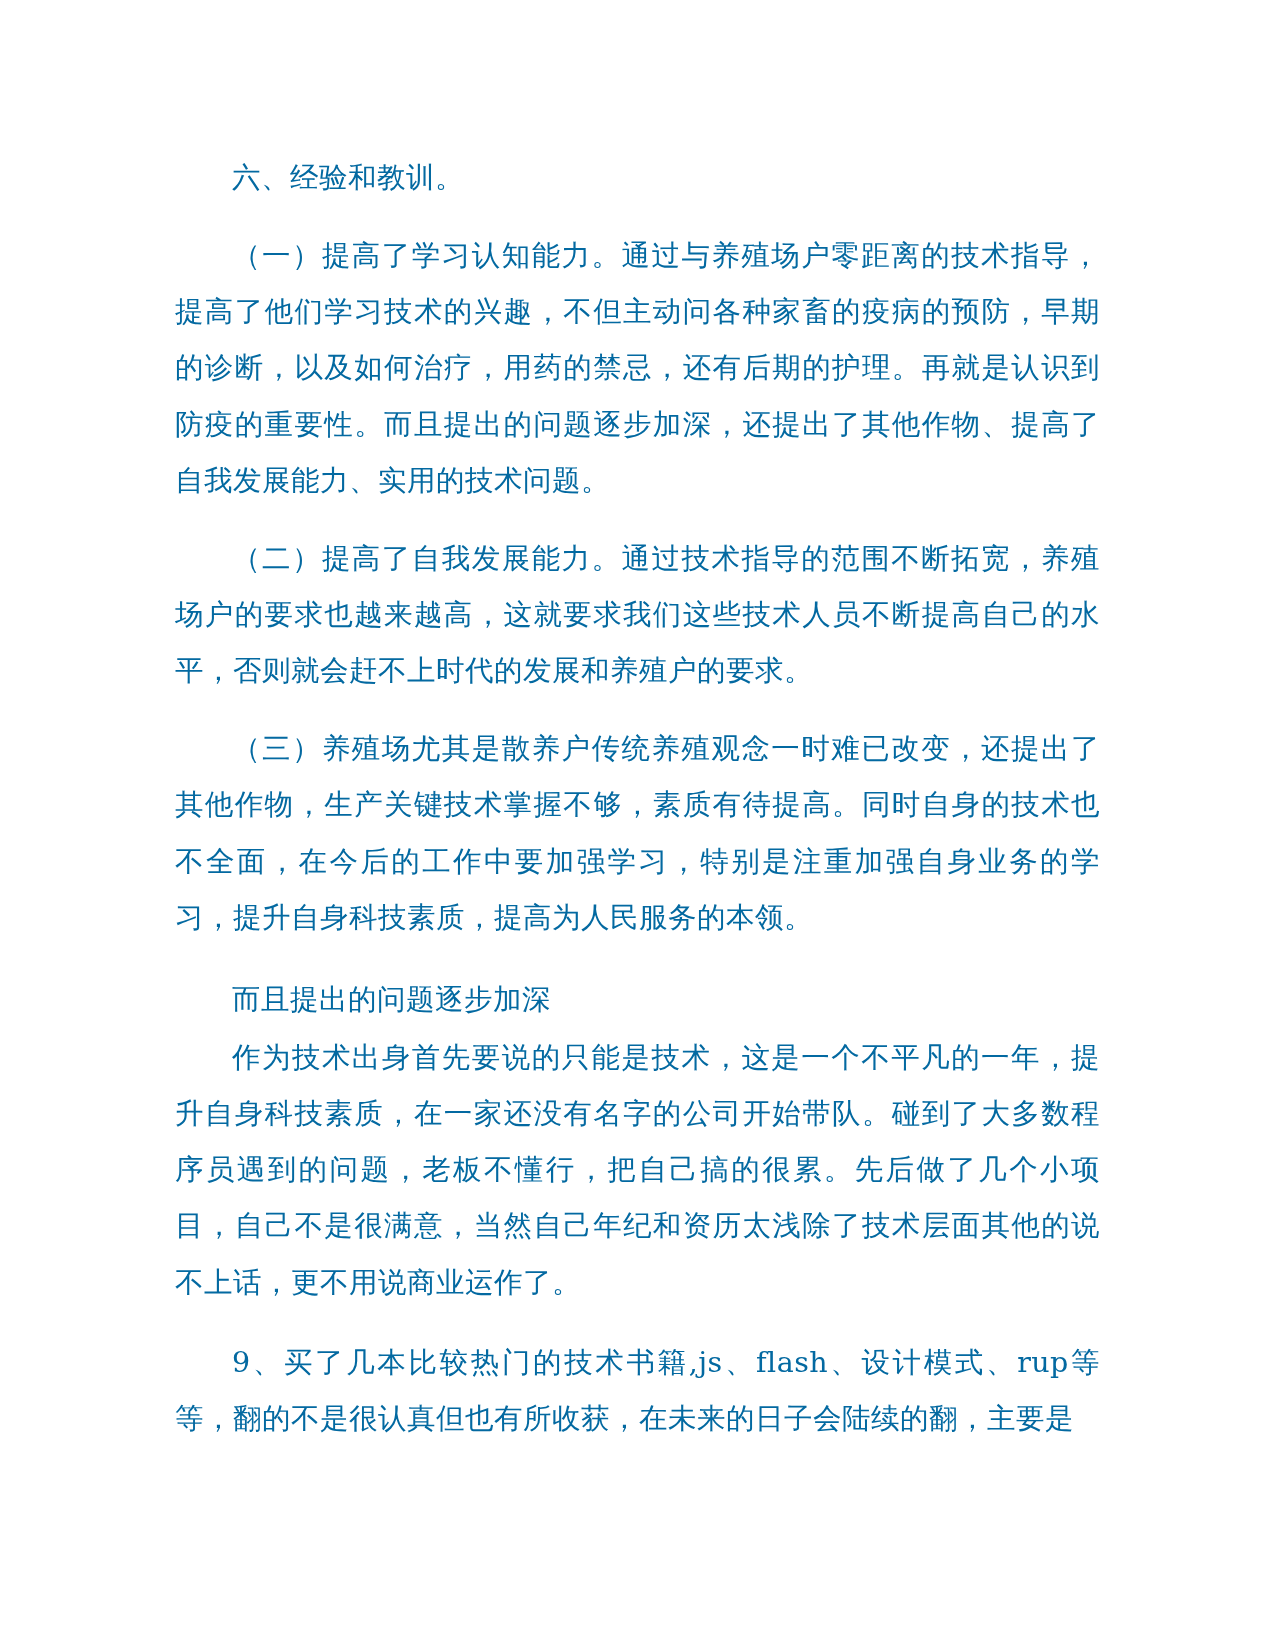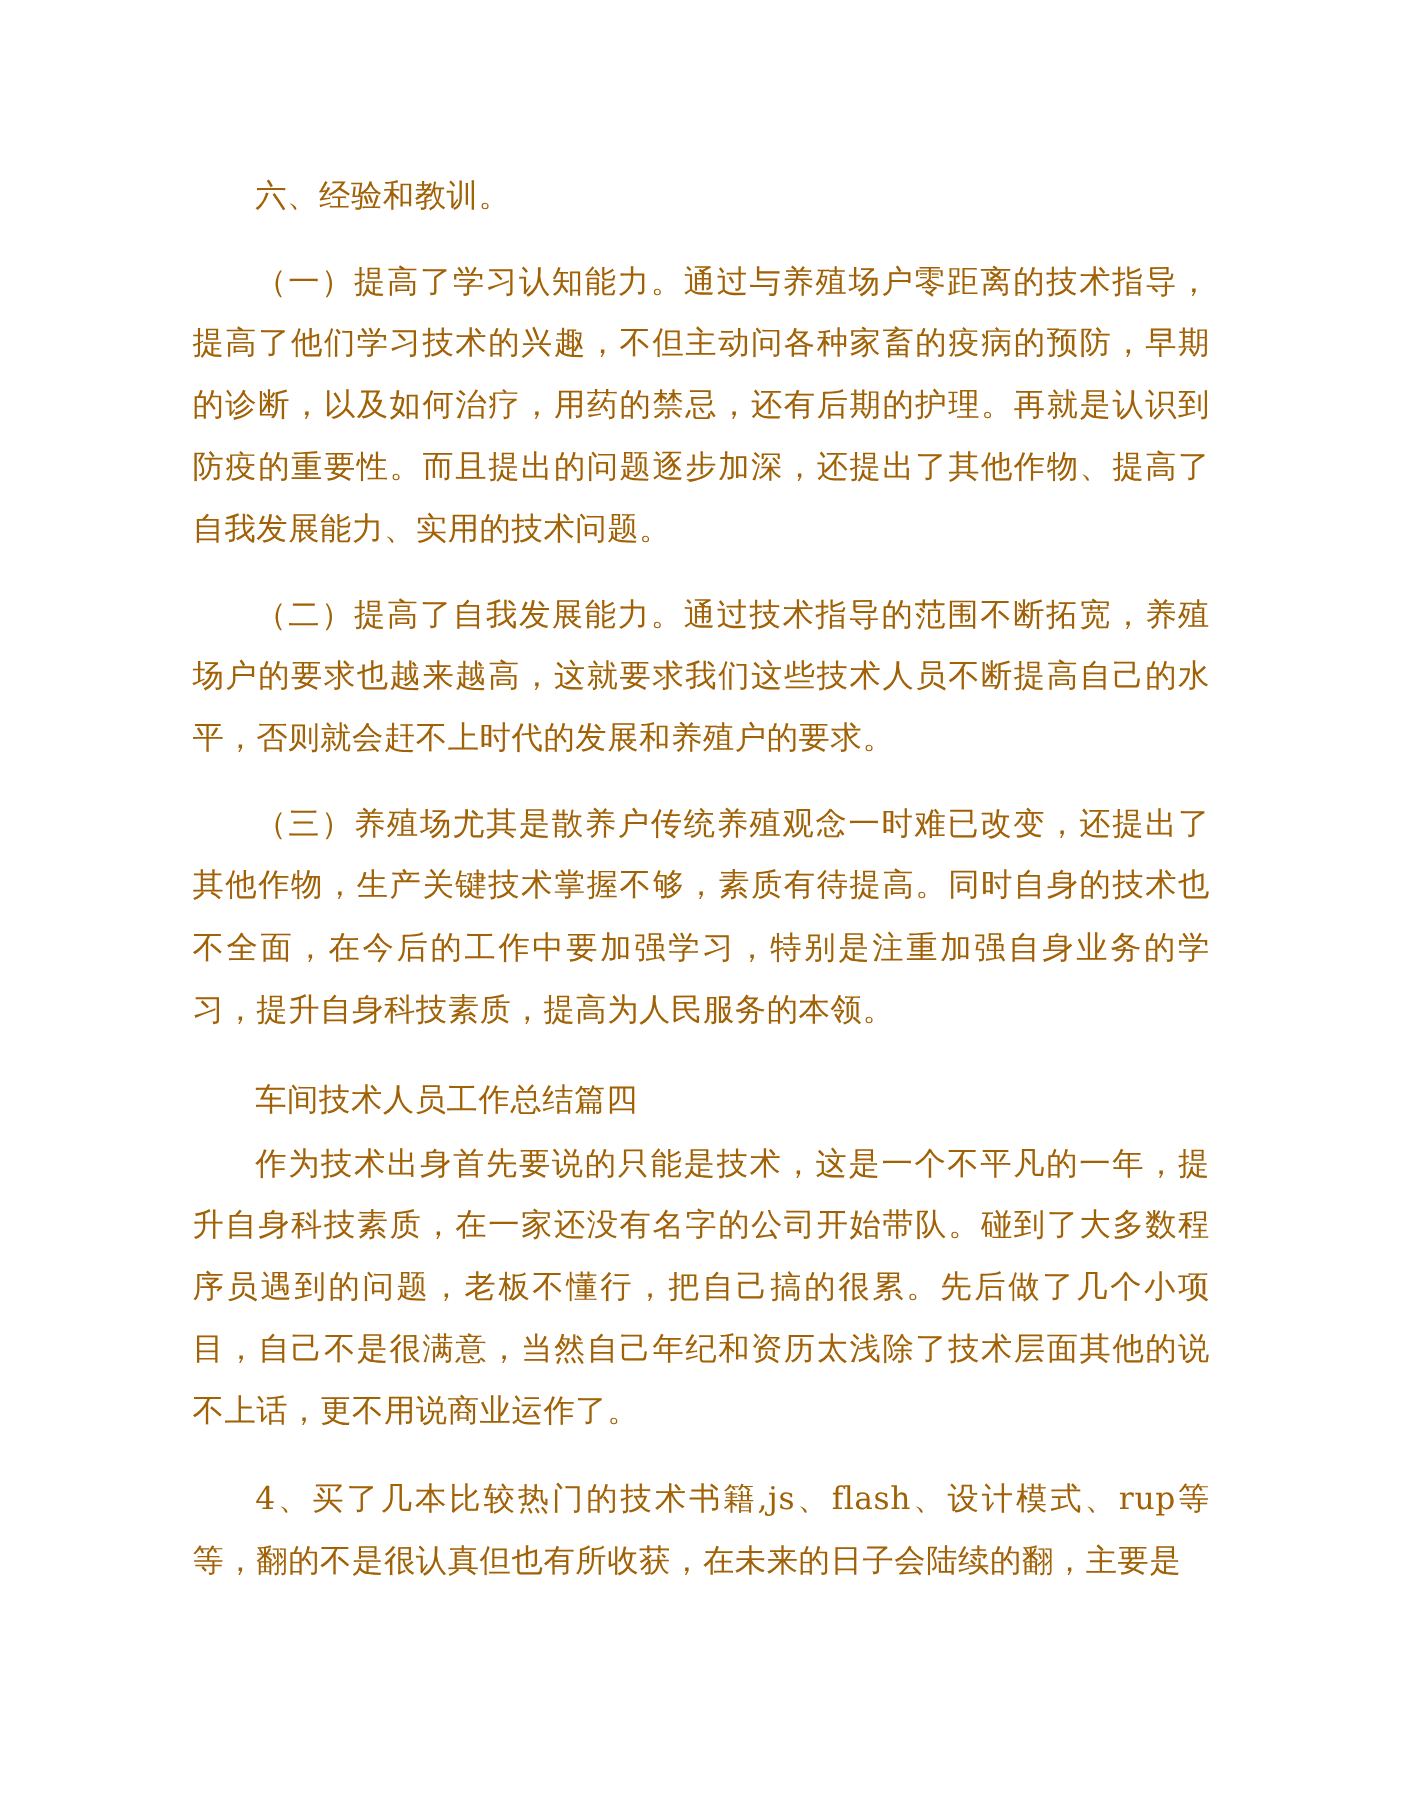--- a/index.html
+++ b/index.html
@@ -8,21 +8,21 @@
     background: #ffffff;
   }
   .page {
     position: relative;
     width: 1275px;
     height: 1650px;
     background: #ffffff;
     box-sizing: border-box;
     padding: 150px 175px 0 175px;
     font-family: "DejaVu Serif", "Liberation Serif", serif;
-    color: #a16207;
+    color: #0369a1;
   }
   .doc-body {
     font-size: 28.5px;
     line-height: 1.97;
     letter-spacing: 0.5px;
     text-align: justify;
     text-justify: inter-ideograph;
   }
   p {
     margin: 0 0 4px 0;
@@ -49,20 +49,20 @@
   <div class="doc-body">
 
     <p class="indent">六、经验和教训。</p>
 
     <p class="indent gap-small">（一）提高了学习认知能力。通过与养殖场户零距离的技术指导，提高了他们学习技术的兴趣，不但主动问各种家畜的疫病的预防，早期的诊断，以及如何治疗，用药的禁忌，还有后期的护理。再就是认识到防疫的重要性。而且提出的问题逐步加深，还提出了其他作物、提高了自我发展能力、实用的技术问题。</p>
 
     <p class="indent gap-small">（二）提高了自我发展能力。通过技术指导的范围不断拓宽，养殖场户的要求也越来越高，这就要求我们这些技术人员不断提高自己的水平，否则就会赶不上时代的发展和养殖户的要求。</p>
 
     <p class="indent gap-small">（三）养殖场尤其是散养户传统养殖观念一时难已改变，还提出了其他作物，生产关键技术掌握不够，素质有待提高。同时自身的技术也不全面，在今后的工作中要加强学习，特别是注重加强自身业务的学习，提升自身科技素质，提高为人民服务的本领。</p>
 
-    <p class="subtitle">车间技术人员工作总结篇四</p>
+    <p class="subtitle">而且提出的问题逐步加深</p>
 
     <p class="indent">作为技术出身首先要说的只能是技术，这是一个不平凡的一年，提升自身科技素质，在一家还没有名字的公司开始带队。碰到了大多数程序员遇到的问题，老板不懂行，把自己搞的很累。先后做了几个小项目，自己不是很满意，当然自己年纪和资历太浅除了技术层面其他的说不上话，更不用说商业运作了。</p>
 
-    <p class="indent gap-medium">4、买了几本比较热门的技术书籍,js、flash、设计模式、rup等等，翻的不是很认真但也有所收获，在未来的日子会陆续的翻，主要是</p>
+    <p class="indent gap-medium">9、买了几本比较热门的技术书籍,js、flash、设计模式、rup等等，翻的不是很认真但也有所收获，在未来的日子会陆续的翻，主要是</p>
 
   </div>
 </div>
 
 </body></html>

